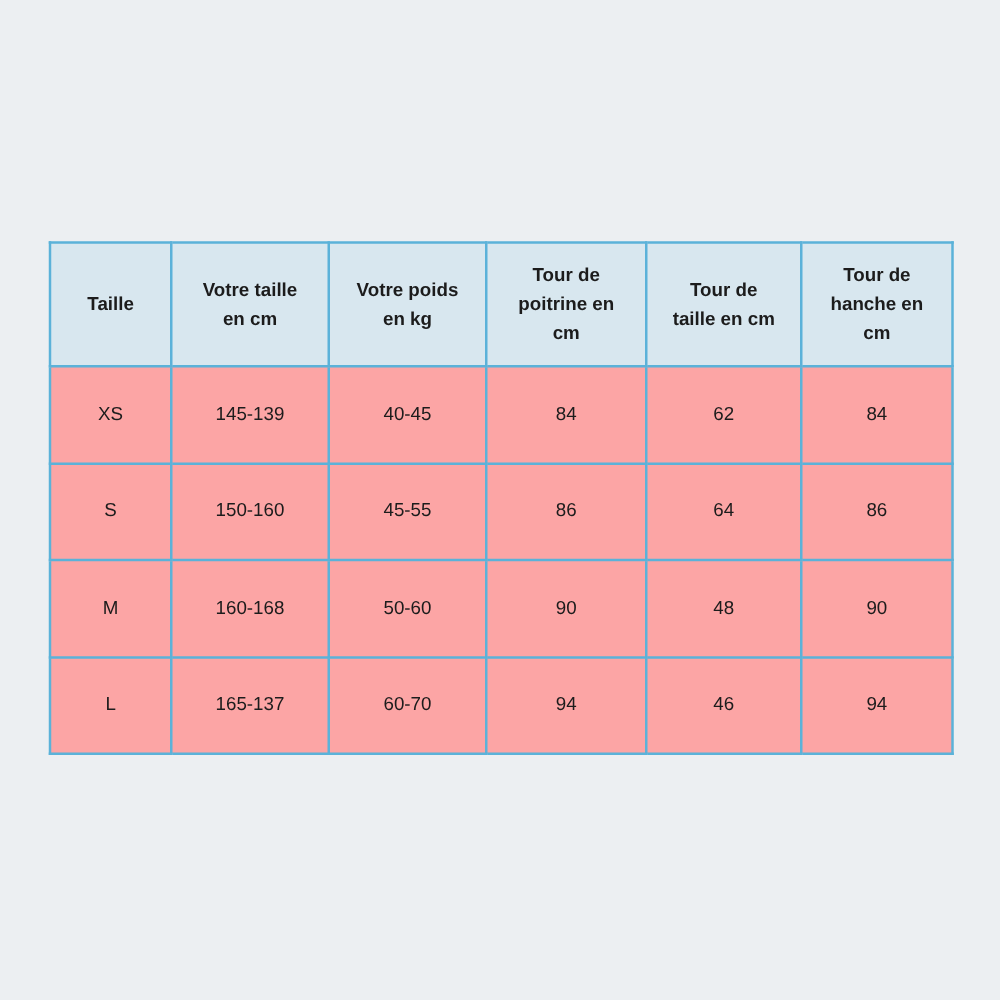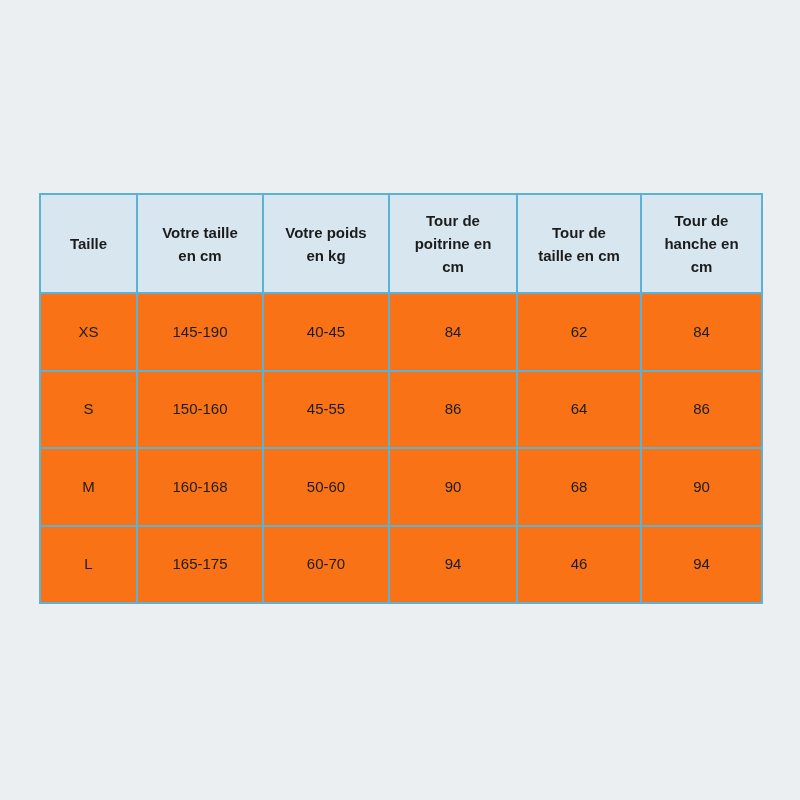--- a/index.html
+++ b/index.html
@@ -41,21 +41,21 @@
 
   table.size-chart thead th {
     background: #d8e7ef;
     font-weight: bold;
     font-size: 15px;
     line-height: 23px;
     height: 99px;
   }
 
   table.size-chart tbody td {
-    background: #f97316;
+    background: #fca5a5;
     font-weight: normal;
     font-size: 15px;
     line-height: 20px;
     height: 52px;
   }
 
   
   col.c0 { width: 97px; }
   col.c1 { width: 126px; }
   col.c2 { width: 126px; }
@@ -82,45 +82,45 @@
         <th>Votre taille<br>en cm</th>
         <th>Votre poids<br>en kg</th>
         <th>Tour de<br>poitrine en<br>cm</th>
         <th>Tour de<br>taille en cm</th>
         <th>Tour de<br>hanche en<br>cm</th>
       </tr>
     </thead>
     <tbody>
         <tr>
           <td>XS</td>
-          <td>145-190</td>
+          <td>145-139</td>
           <td>40-45</td>
           <td>84</td>
           <td>62</td>
           <td>84</td>
         </tr>
         <tr>
           <td>S</td>
           <td>150-160</td>
           <td>45-55</td>
           <td>86</td>
           <td>64</td>
           <td>86</td>
         </tr>
         <tr>
           <td>M</td>
           <td>160-168</td>
           <td>50-60</td>
           <td>90</td>
-          <td>68</td>
+          <td>48</td>
           <td>90</td>
         </tr>
         <tr>
           <td>L</td>
-          <td>165-175</td>
+          <td>165-137</td>
           <td>60-70</td>
           <td>94</td>
           <td>46</td>
           <td>94</td>
         </tr>
       </tbody>
   </table>
 </div>
 
 </body></html>

